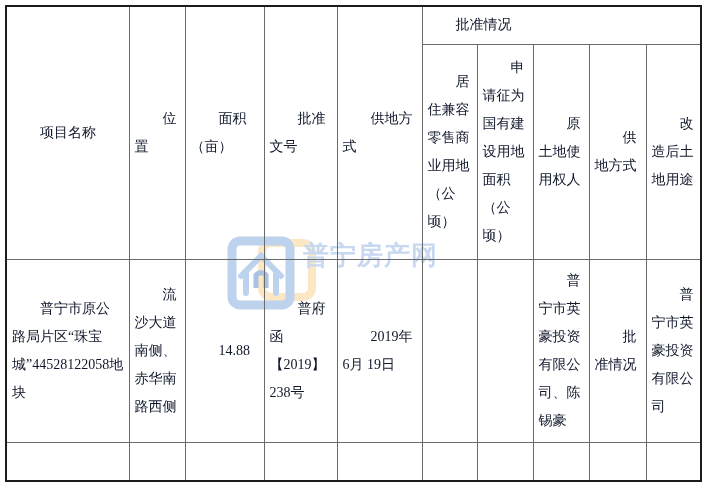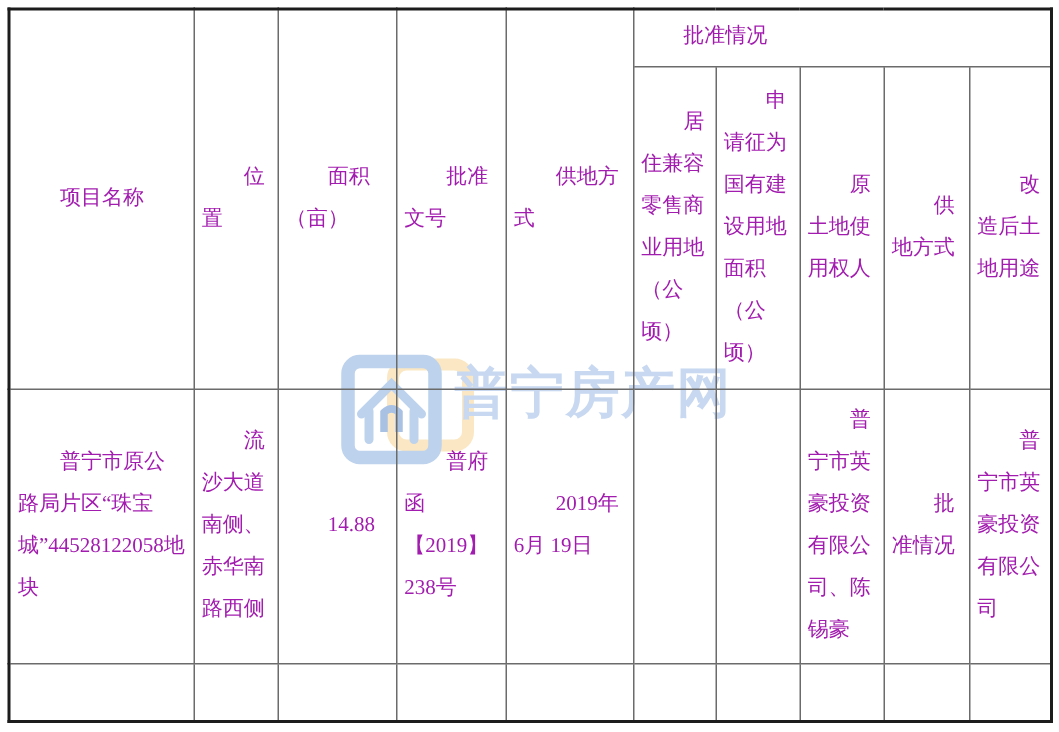--- a/index.html
+++ b/index.html
@@ -6,38 +6,38 @@
   body{
     width:706px;height:488px;position:relative;background:#ffffff;
     font-family:"Liberation Serif","DejaVu Serif",serif;
     overflow:hidden;
   }
   
   .watermark{position:absolute;left:0;top:0;width:706px;height:488px;z-index:0;}
   .wm-logo{position:absolute;left:226px;top:233px;}
   .wm-title{
     position:absolute;left:303px;top:238px;
-    font-size:36px;font-weight:bold;letter-spacing:1px;
+    font-size:26px;font-weight:bold;letter-spacing:1px;
     color:#c7d8f0;font-family:"Liberation Sans",sans-serif;
   }
   .wm-url{
     position:absolute;left:329px;top:269px;
     font-size:13px;font-weight:bold;letter-spacing:1.5px;
     color:#bccfe9;font-family:"Liberation Sans",sans-serif;
   }
   .wm-url .tld{color:#f4dba4;}
   
   table.approval{
     position:absolute;left:5px;top:5px;z-index:1;
     width:695px;border-collapse:collapse;table-layout:fixed;
     border:2px solid #1c1c1c;background:transparent;
   }
   table.approval td{
     border:1px solid #6b6b6b;
-    font-size:14px;line-height:28px;color:#a21caf;
+    font-size:14px;line-height:28px;color:#0f172a;
     text-align:left;vertical-align:middle;
     padding:2px 5px;text-indent:2em;
     overflow:hidden;background:transparent;
   }
   tr.r-group{height:38px;}
   tr.r-head{height:215px;}
   tr.r-data{height:183px;}
   tr.r-empty{height:39px;}
 </style>
 </head>

